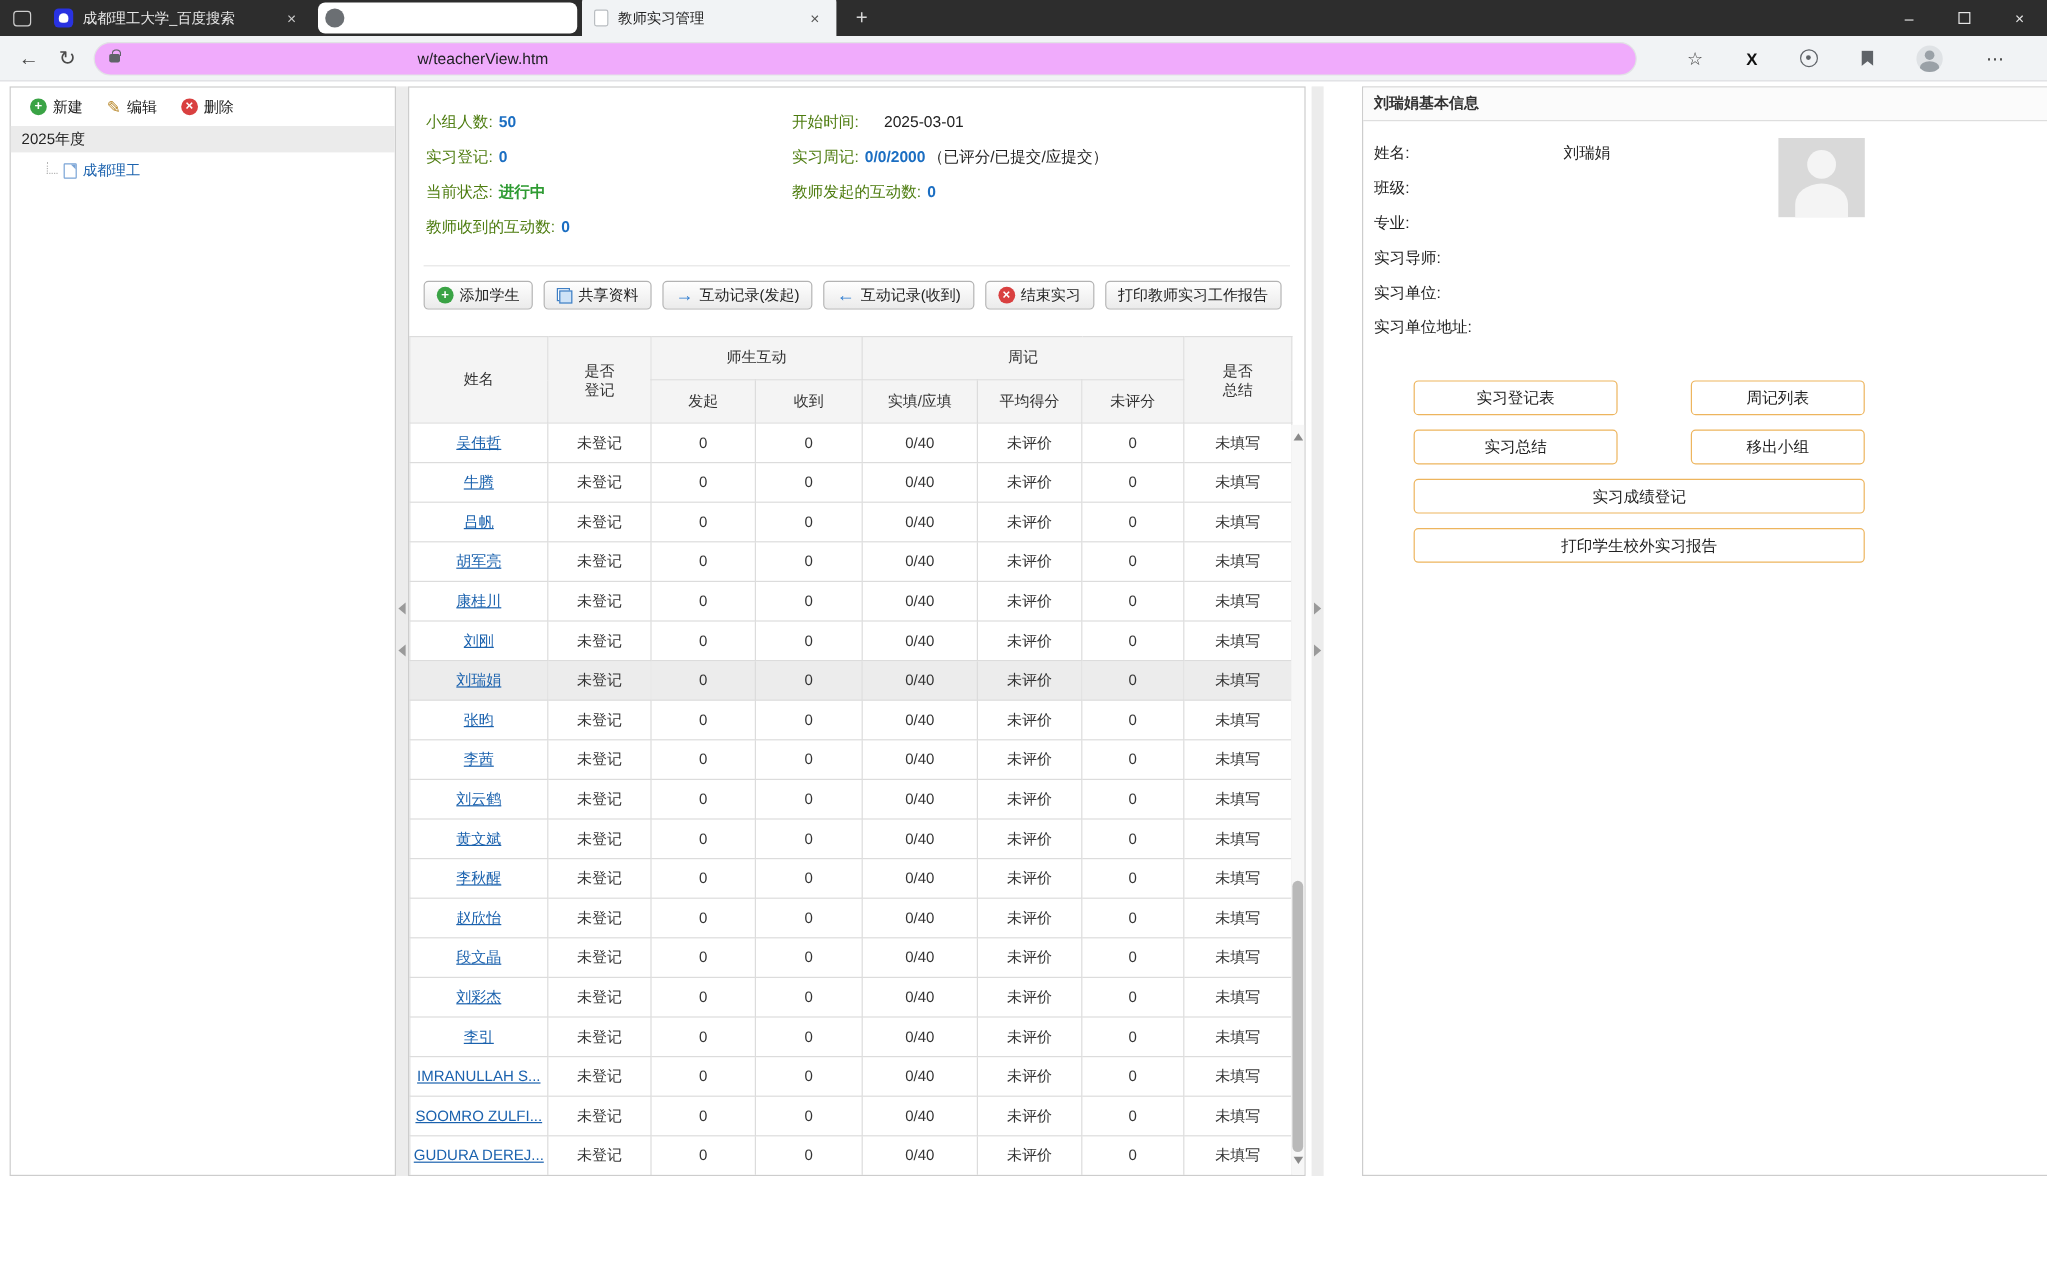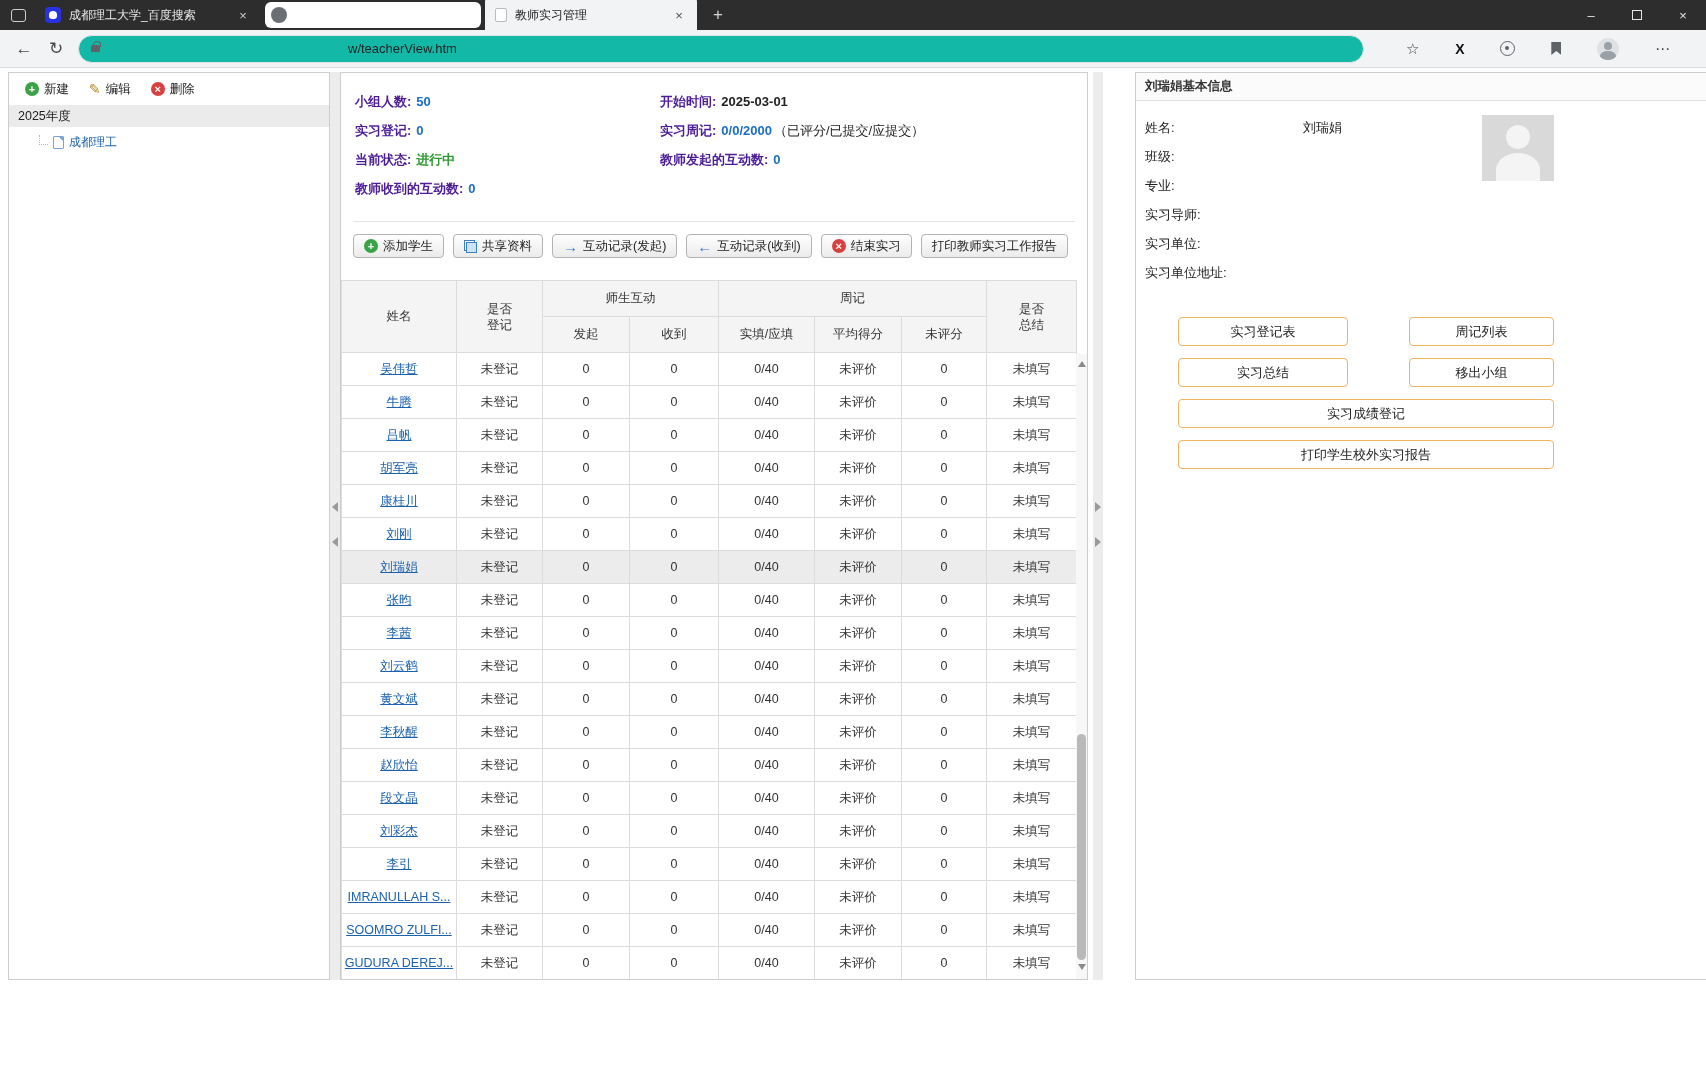--- a/index.html
+++ b/index.html
@@ -20,21 +20,21 @@
   .tab-active { width:212px; background:#f1f3f5; color:#222; border-radius:8px 8px 0 0; }
   .tab-active .t-close { color:#555; }
   .fav-doc { width:12px; height:14px; background:#fff; border:1px solid #b9bdc1; border-radius:2px; flex:none; }
   .newtab { width:26px; height:26px; color:#d6d6d6; font-size:17px; display:flex; align-items:center; justify-content:center; margin-left:8px; cursor:pointer; }
   .winctrls { position:absolute; right:0; top:0; height:30px; display:flex; }
   .wc { width:46px; height:30px; display:flex; align-items:center; justify-content:center; color:#e6e6e6; font-size:13px; cursor:pointer; }
   .wc-max-box { width:10px; height:10px; border:1.2px solid #e6e6e6; }
 
   .navbar { position:absolute; top:30px; left:0; width:1706px; height:38px; background:#f1f3f5; border-bottom:1px solid #d8dadc; display:flex; align-items:center; padding-left:8px; }
   .nav-btn { width:32px; height:30px; display:flex; align-items:center; justify-content:center; color:#4a4a4a; font-size:17px; cursor:pointer; border-radius:4px; }
-  .address { flex:1; height:28px; margin:0 6px; background:#14b8a6; border:1px solid #e1e3e5; border-radius:15px; display:flex; align-items:center; padding:0 12px; position:relative; }
+  .address { flex:1; height:28px; margin:0 6px; background:#f0abfc; border:1px solid #e1e3e5; border-radius:15px; display:flex; align-items:center; padding:0 12px; position:relative; }
   .lock { width:9px; height:7px; background:#5f6368; border-radius:1.5px; position:relative; margin-right:8px; flex:none; }
   .lock::before { content:""; position:absolute; left:1.5px; top:-4px; width:6px; height:5px; border:1.5px solid #5f6368; border-bottom:none; border-radius:4px 4px 0 0; }
   .url { margin-left:240px; font-size:13px; color:#202124; }
   .nav-cluster { width:336px; display:flex; align-items:center; justify-content:space-evenly; height:38px; }
   .cl-icon { color:#444; font-size:15px; cursor:pointer; }
   .x-logo { font-weight:700; font-size:14px; color:#111; }
   .copilot { width:15px; height:15px; border:1.6px solid #4f5berror; border:1.6px solid #5f6368; border-radius:50%; position:relative; }
   .copilot::after { content:""; position:absolute; left:4px; top:4px; width:4px; height:4px; background:#5f6368; border-radius:50%; }
   .bookmark { width:10px; height:13px; background:#5f6368; clip-path:polygon(0 0,100% 0,100% 100%,50% 70%,0 100%); }
   .avatar-btn { width:22px; height:22px; border-radius:50%; background:#dfe2e5; position:relative; overflow:hidden; cursor:pointer; }
@@ -62,23 +62,23 @@
   .lp-year { height:22px; background:#ebebeb; display:flex; align-items:center; padding:0 9px; font-size:12.5px; cursor:pointer; }
   .lp-node { margin:7px 0 0 30px; display:flex; align-items:center; gap:5px; font-size:12px; cursor:pointer; }
   .tree-elbow { width:9px; height:10px; border-left:1px dotted #b5b5b5; border-bottom:1px dotted #b5b5b5; margin-bottom:5px; }
   .doc-icon { width:11px; height:13px; background:#fff; border:1px solid #7aa4d6; border-radius:1px; position:relative; margin-bottom:1px; }
   .doc-icon::after { content:""; position:absolute; right:0; top:0; width:0; height:0; border-left:4px solid transparent; border-top:4px solid #7aa4d6; }
   .lp-node .lbl { color:#1b62ae; }
 
   
   .stats { padding:14px 14px 6px; display:grid; grid-template-columns:305px auto; font-size:13px; }
   .stat { height:29px; line-height:29px; white-space:nowrap; }
-  .stat .sl { color:#4c1d95; margin-right:5px;font-weight:bold; }
+  .stat .sl { color:#4d7c0f; margin-right:5px; }
   .sv { color:#1b6ec2; font-weight:700; }
-  .sv.plain { color:#222; font-weight:700; }
+  .sv.plain { color:#222; font-weight:400;margin-left:16px; }
   .sv.green { color:#2f9b33; font-weight:700; }
   .stat .sfx { color:#222; margin-left:2px; }
 
   .actions { margin:12px 12px 0; border-top:1px solid #e5e5e5; padding:12px 0 22px; display:flex; gap:9px; align-items:center; }
   .action-btn { height:24px; display:inline-flex; align-items:center; gap:5px; padding:0 10px; border:1px solid #b3b3b3; border-radius:4px; background:linear-gradient(#fefefe,#ebebeb); font-size:12.5px; cursor:pointer; white-space:nowrap; }
   .arrow-ic { font-weight:700; color:#2c7bd0; font-size:15px; line-height:1; }
   .share-ic { width:13px; height:13px; position:relative; flex:none; }
   .share-ic::before { content:""; position:absolute; left:0; top:0; width:9px; height:9px; border:1px solid #3f7fc4; background:#fff; }
   .share-ic::after { content:""; position:absolute; right:0; bottom:0; width:9px; height:9px; border:1px solid #3f7fc4; background:#cfe3f7; }
 

